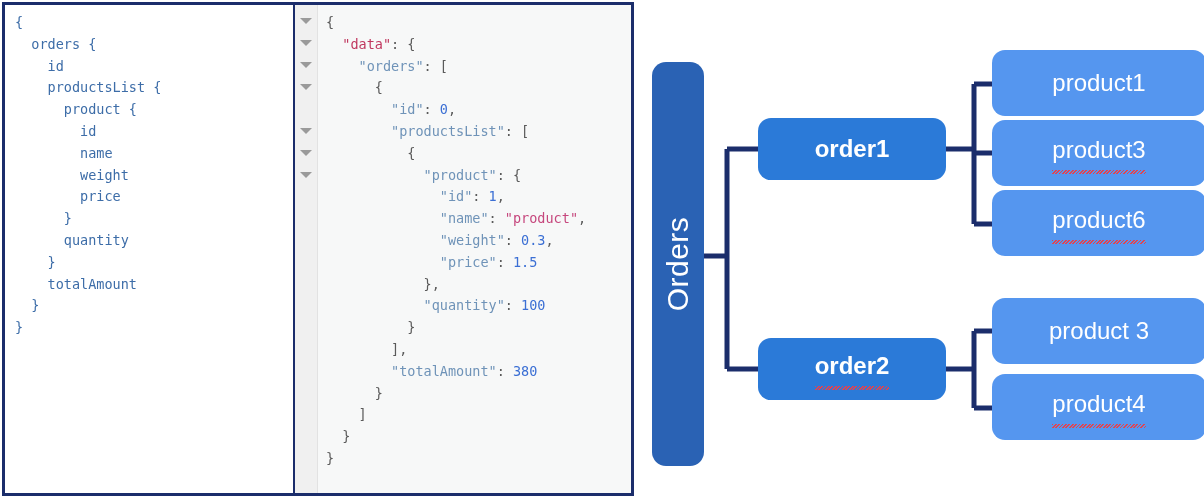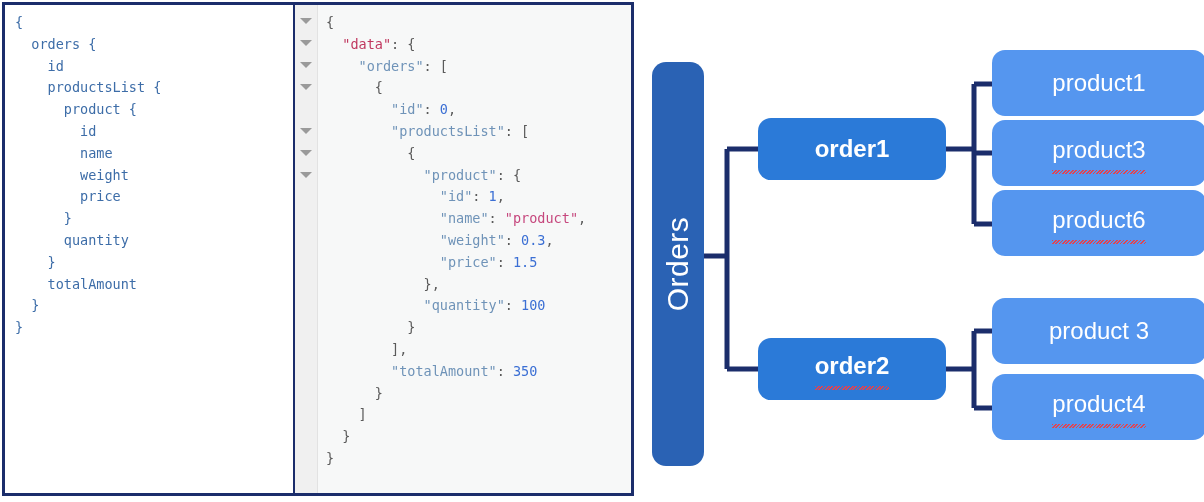--- a/index.html
+++ b/index.html
@@ -237,21 +237,21 @@
           <span class="punc">{</span>
             <span class="key">"<span>product</span>"</span><span class="punc">: {</span>
               <span class="key">"id"</span><span class="punc">: </span><span class="num">1</span><span class="punc">,</span>
               <span class="key">"name"</span><span class="punc">: </span><span class="str">"<span>product</span>"</span><span class="punc">,</span>
               <span class="key">"weight"</span><span class="punc">: </span><span class="num">0.3</span><span class="punc">,</span>
               <span class="key">"price"</span><span class="punc">: </span><span class="num">1.5</span>
             <span class="punc">},</span>
             <span class="key">"quantity"</span><span class="punc">: </span><span class="num">100</span>
           <span class="punc">}</span>
         <span class="punc">],</span>
-        <span class="key">"totalAmount"</span><span class="punc">: </span><span class="num">350</span>
+        <span class="key">"totalAmount"</span><span class="punc">: </span><span class="num">380</span>
       <span class="punc">}</span>
     <span class="punc">]</span>
   <span class="punc">}</span>
 <span class="punc">}</span></div>
 
     </div>
   </div>
 
   <div class="diagram">
 

